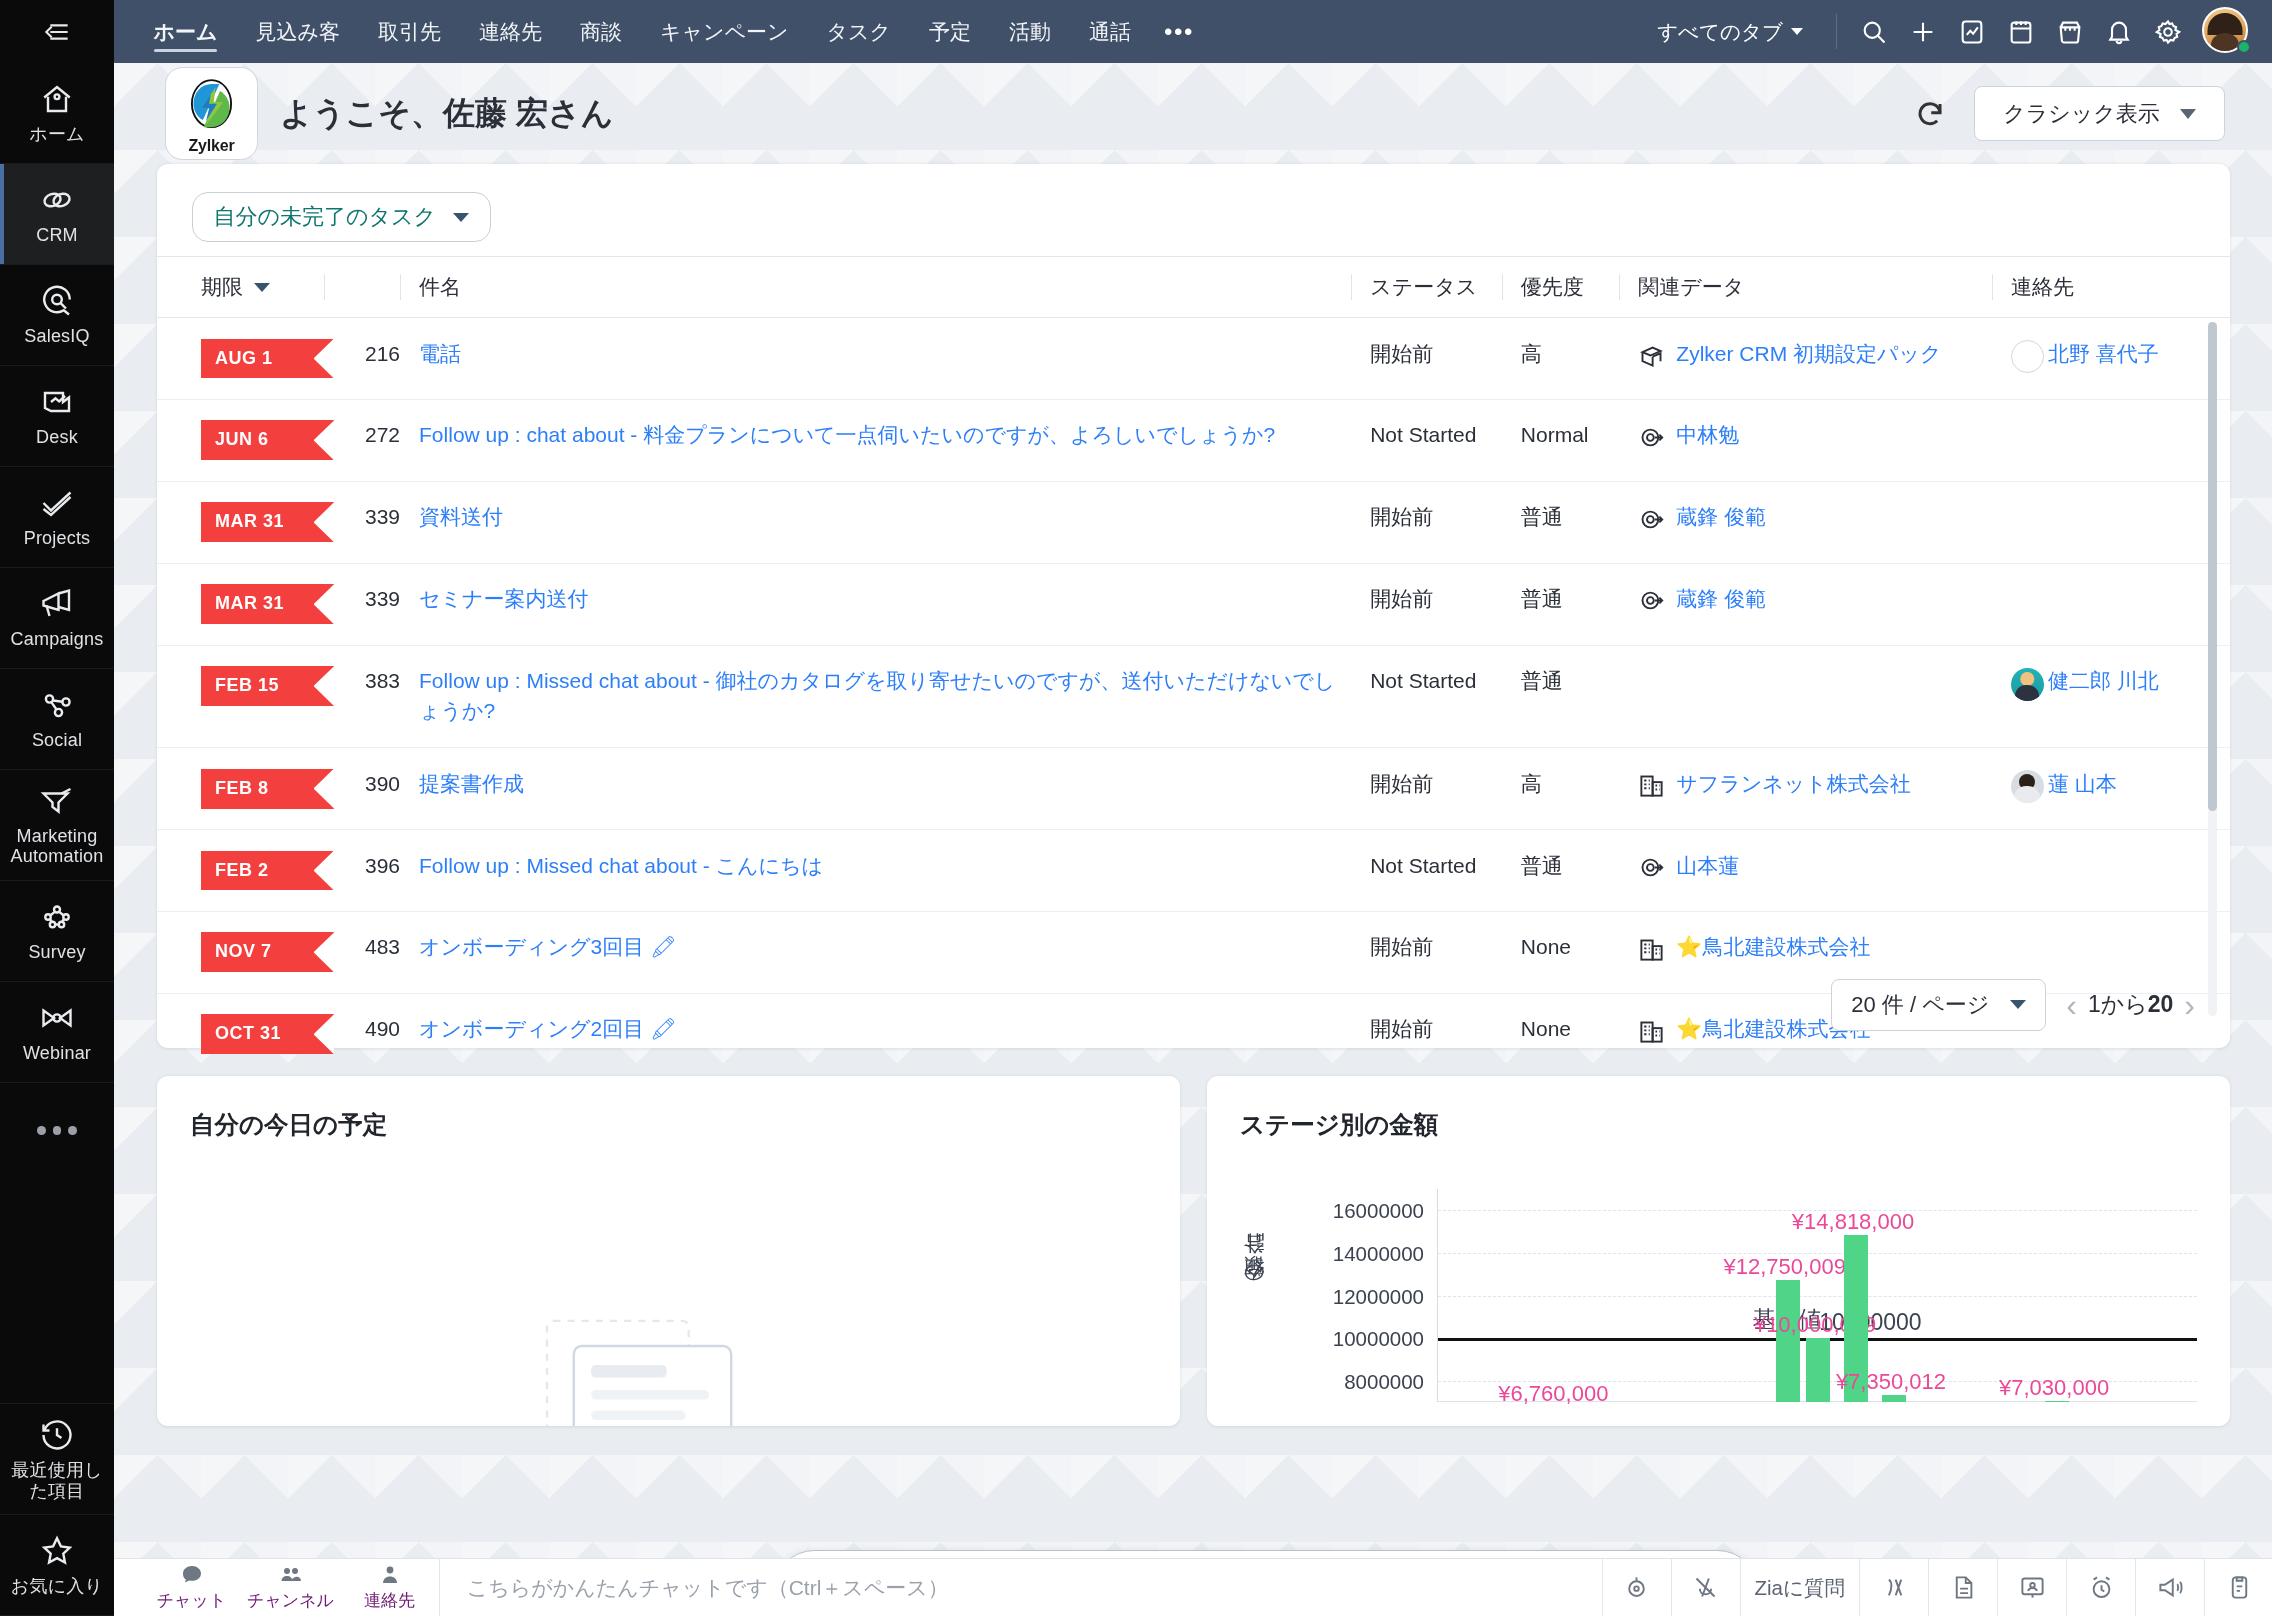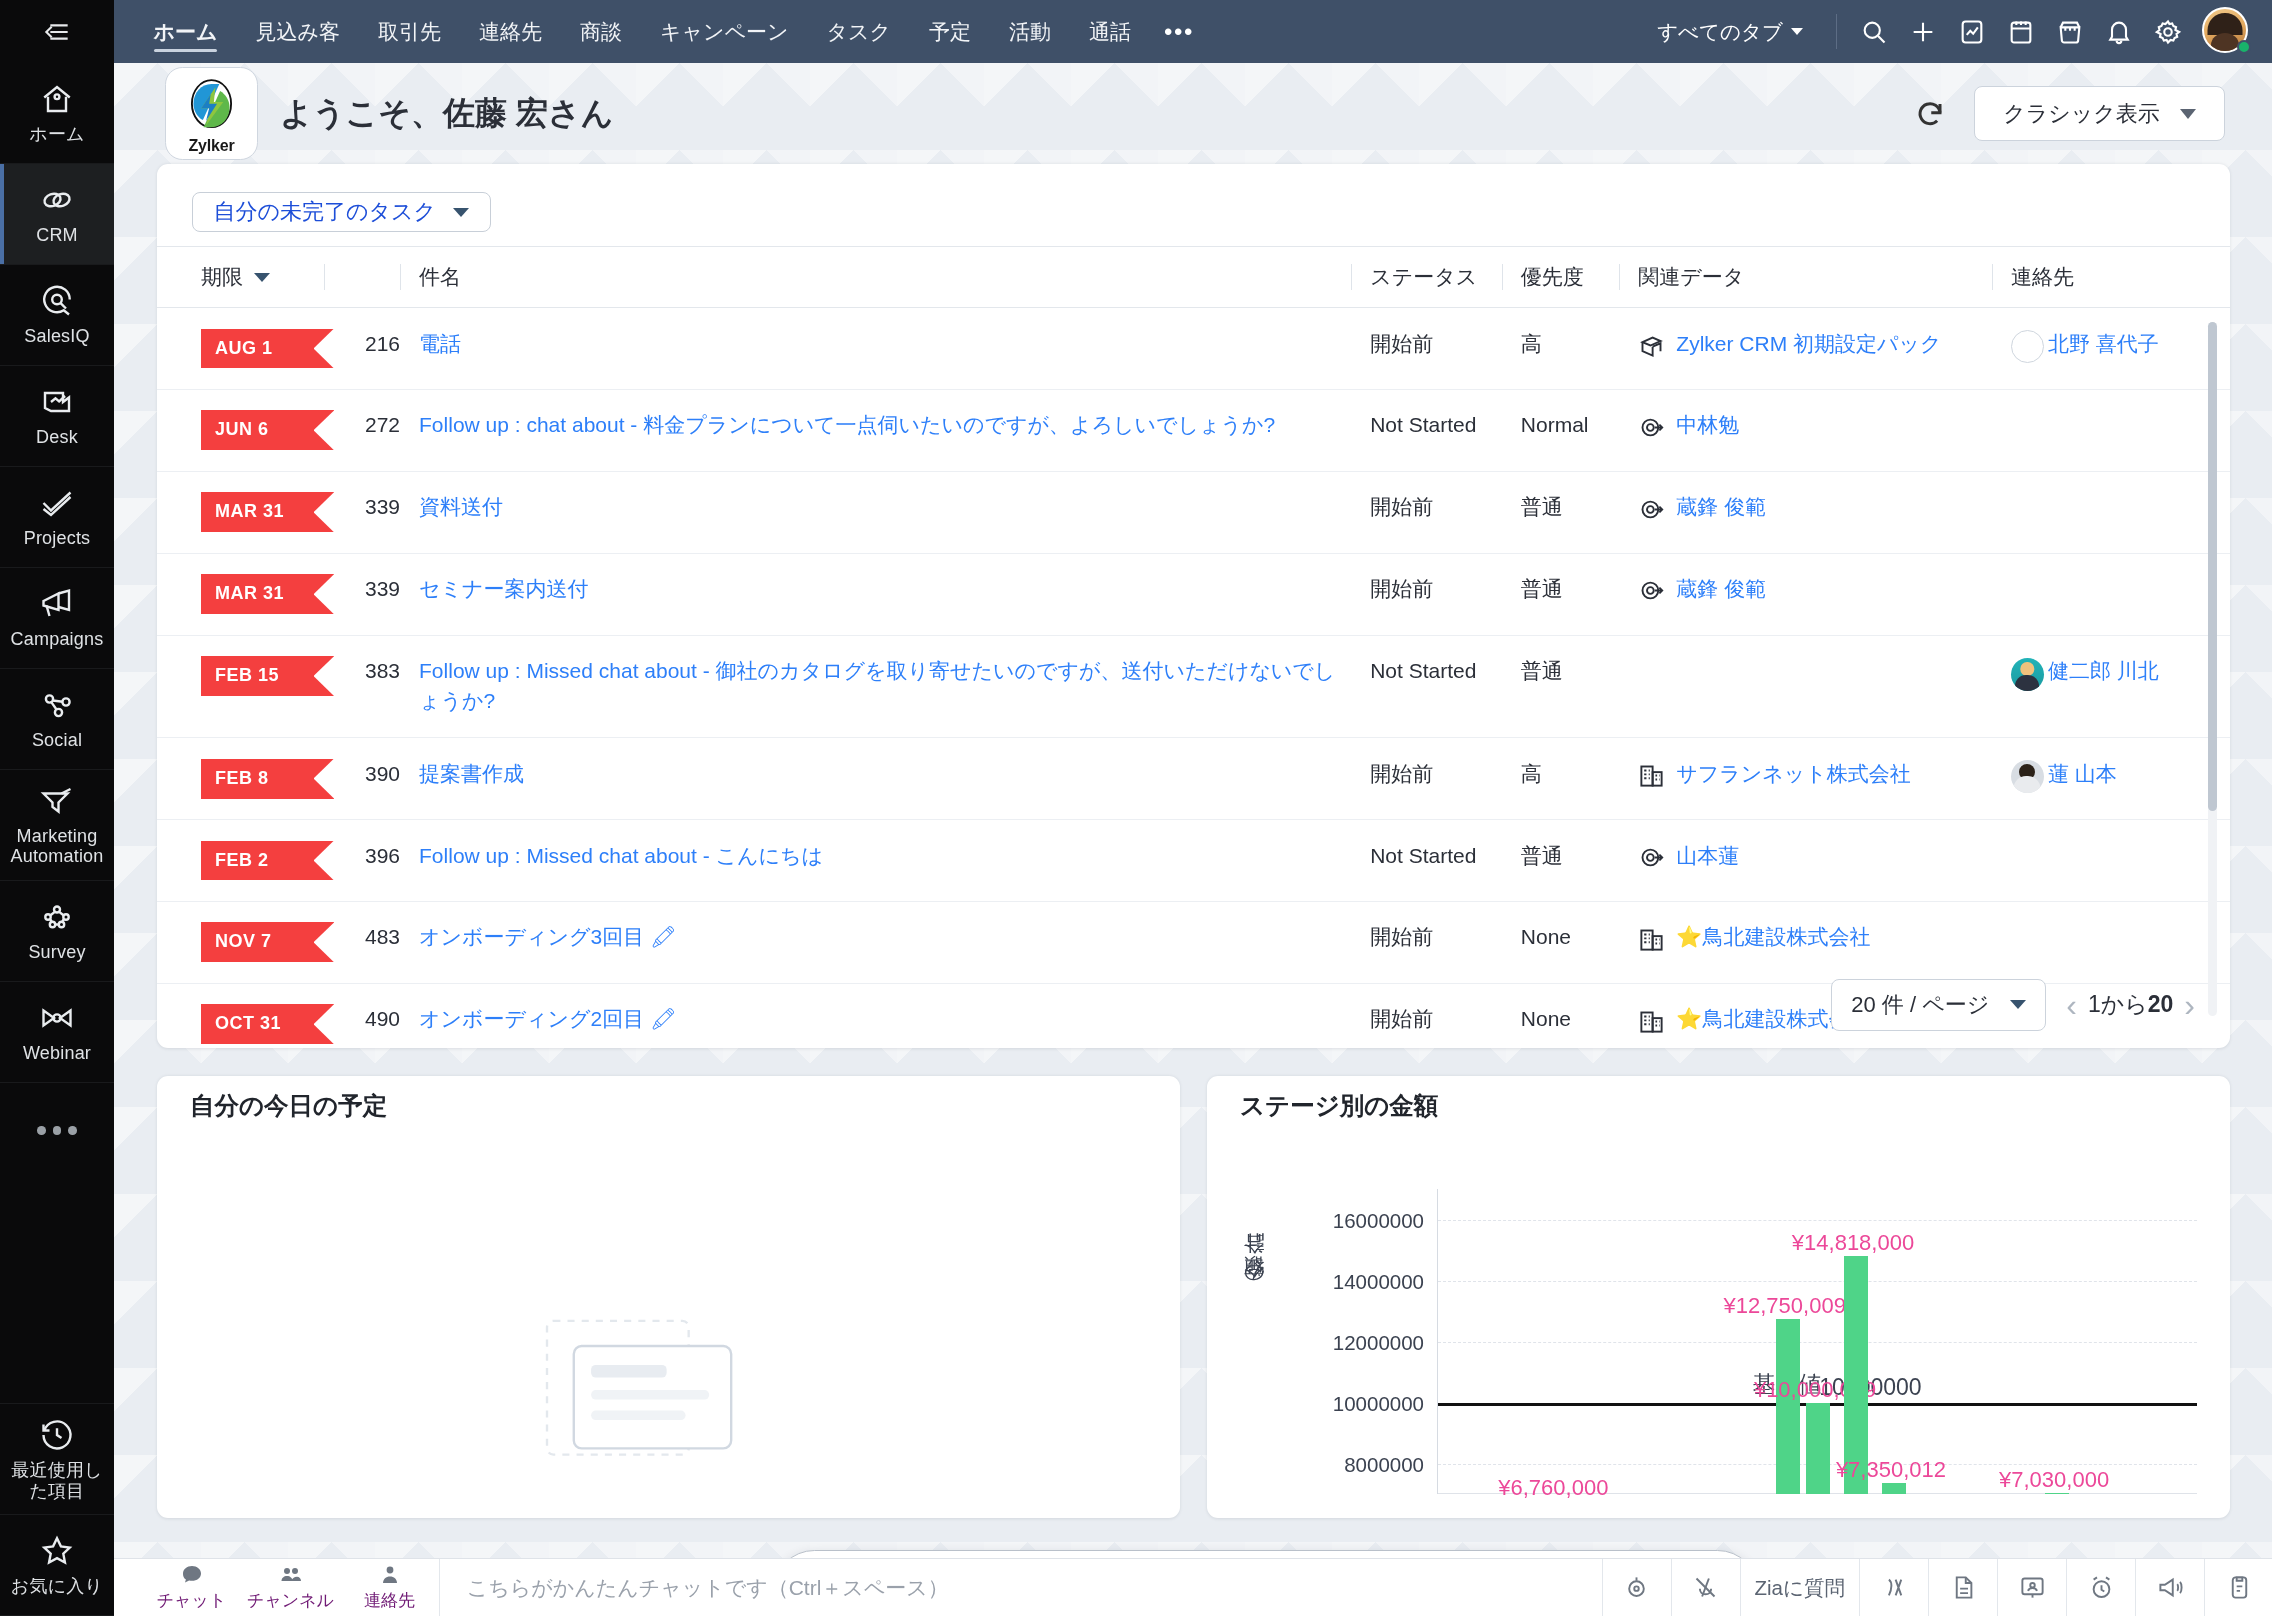--- a/index.html
+++ b/index.html
@@ -119,23 +119,23 @@
   }
   .caret { width: 0;height:0; border-left:8.7px solid transparent;border-right:8.7px solid transparent;border-top:10.3px solid #5b6472; }
 
   
   .card {
     background: #fff; border-radius: 11px; box-shadow: 0 0.8px 3.2px rgba(20,30,50,.10);
   }
   .task-card { height: 884px; padding: 28px 0 0 0; position: relative; }
   .filter-row { padding: 0 35px 14px; }
   .filter-btn {
-    display: inline-flex; align-items: center; gap: 17.4px; height: 40px;
-    border: 0.8px solid #c8cfd8; border-radius: 8px; padding: 0 20.5px;
-    font-size: 22px; color: #1d4ed8; background: #fff; cursor: pointer;
+    display: inline-flex; align-items: center; gap: 17.4px; height: 50px;
+    border: 0.8px solid #c8cfd8; border-radius: 16px; padding: 0 20.5px;
+    font-size: 22px; color: #0f766e; background: #fff; cursor: pointer;
   }
   .caret-blue { width:0;height:0;border-left:8px solid transparent;border-right:8px solid transparent;border-top:9.5px solid #37536e; }
 
   .tbl { width: 100%; border-collapse: collapse; table-layout: fixed; }
   .tbl th {
     font-size: 21px; font-weight: normal; color: #2b2f38; text-align: left;
     padding: 16px 0 16px 19px; border-top: 0.8px solid #e3e7ec; border-bottom: 0.8px solid #e3e7ec;
     position: relative; white-space: nowrap;
   }
   .tbl th:not(:first-child)::before {
@@ -191,21 +191,21 @@
     height: 52px; min-width: 213px; border: 0.8px solid #ccd3dc; border-radius: 8px;
     background: #fff; display: flex; align-items: center; justify-content: space-between;
     padding: 0 19px; font-size: 22px; cursor: pointer; gap: 20.5px;
   }
   .pager-nav { display: flex; align-items: center; gap: 11px; font-size: 23px; color: #2b2f38; }
   .chev { color: #aeb6c0; font-size: 32px; line-height: 1; cursor: pointer; font-weight: 300; }
   .pager-range b { font-weight: bold; }
 
   
   .panels { display: flex; gap: 27px; margin-top: 28px; }
-  .panel { flex: 1 1 0; min-width: 0; height: 442px; padding: 13px 33px; position: relative; overflow: hidden; }
+  .panel { flex: 1 1 0; min-width: 0; height: 350px; padding: 32px 33px; position: relative; overflow: hidden; }
   .panel-title { font-size: 24.5px; font-weight: bold; color: #21252c; }
   .placeholder-art { position: absolute; left: 50%; top: 237px; transform: translateX(-50%); opacity: .85; }
 
   
   .chart-wrap { position: absolute; left: 33px; right: 27px; top: 85px; bottom: 0; }
   .chart-ylabel {
     position: absolute; left: 0; top: 110px; font-size: 20.5px; color: #3b4250;
     writing-mode: vertical-rl; transform: rotate(180deg); white-space: nowrap;
   }
   .plot { position: absolute; left: 197px; right: 6.3px; top: 28px; bottom: 24px; border-left: 1.6px solid #d6dbe2; }

